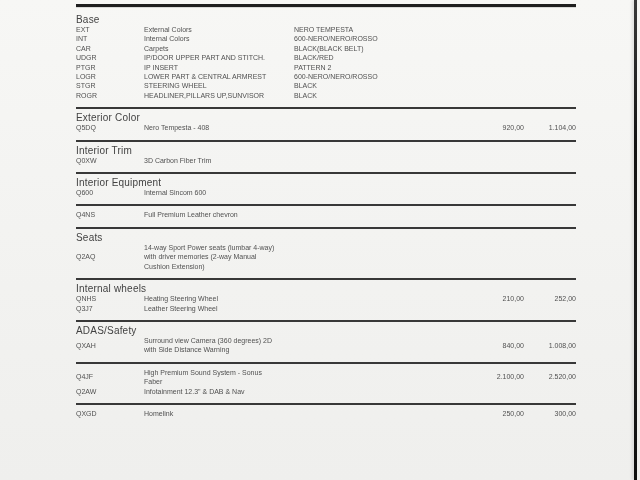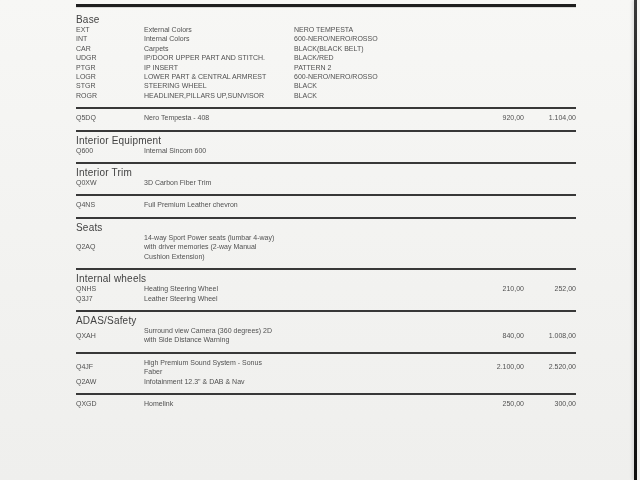--- a/index.html
+++ b/index.html
@@ -105,39 +105,40 @@
             <span class="cell desc">STEERING WHEEL</span>
             <span class="cell value">BLACK</span>
           </div>
           <div class="row">
             <span class="cell code">ROGR</span>
             <span class="cell desc">HEADLINER,PILLARS UP,SUNVISOR</span>
             <span class="cell value">BLACK</span>
           </div>
         </div>
         <div class="section">
+          <span class="section-title">Exterior Color</span>
           <div class="row">
             <span class="cell code">Q5DQ</span>
             <span class="cell desc span">Nero Tempesta - 408</span>
             <span class="cell p1">920,00</span>
             <span class="cell p2">1.104,00</span>
           </div>
         </div>
         <div class="section">
+          <span class="section-title">Interior Trim</span>
+          <div class="row">
+            <span class="cell code">Q0XW</span>
+            <span class="cell desc span">3D Carbon Fiber Trim</span>
+          </div>
+        </div>
+        <div class="section">
           <span class="section-title">Interior Equipment</span>
           <div class="row">
             <span class="cell code">Q600</span>
             <span class="cell desc span">Internal Sincom 600</span>
-          </div>
-        </div>
-        <div class="section">
-          <span class="section-title">Interior Trim</span>
-          <div class="row">
-            <span class="cell code">Q0XW</span>
-            <span class="cell desc span">3D Carbon Fiber Trim</span>
           </div>
         </div>
         <div class="section">
           <div class="row">
             <span class="cell code">Q4NS</span>
             <span class="cell desc span">Full Premium Leather chevron</span>
           </div>
         </div>
         <div class="section">
           <span class="section-title">Seats</span>

